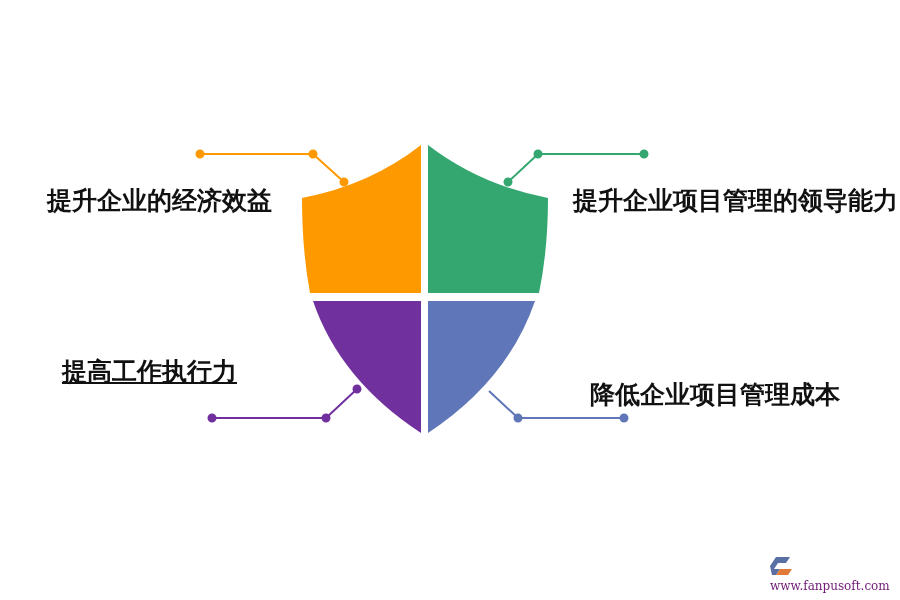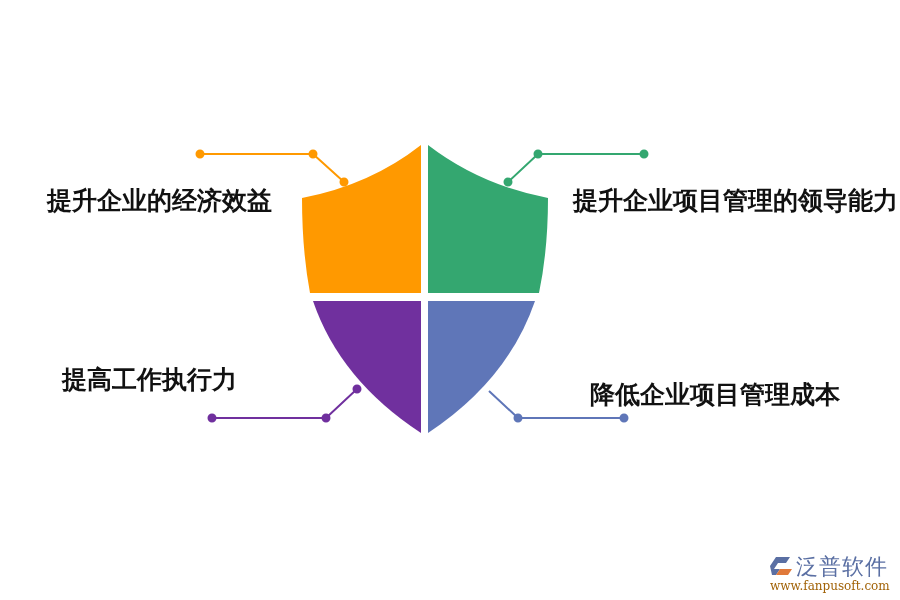--- a/index.html
+++ b/index.html
@@ -1,21 +1,21 @@
 <!DOCTYPE html>
 <html><head>
 <meta charset="utf-8">
 <style>
   html,body{margin:0;padding:0;background:#ffffff;}
   body{width:900px;height:600px;position:relative;overflow:hidden;font-family:"DejaVu Sans","Liberation Sans",sans-serif;}
   svg.diagram{position:absolute;left:0;top:0;}
   .label{position:absolute;font-size:25px;font-weight:bold;color:#111;white-space:nowrap;line-height:22px;}
   .logo{position:absolute;left:768px;top:552px;width:130px;height:45px;}
   .logo-name{position:absolute;left:28px;top:0;font-size:22px;color:#5a6fa3;letter-spacing:1px;}
-  .logo-url{position:absolute;left:2px;top:27px;font-size:12px;color:#a16207;font-family:"DejaVu Serif","Liberation Serif",serif;}
+  .logo-url{position:absolute;left:2px;top:27px;font-size:12px;color:#701a75;font-family:"DejaVu Serif","Liberation Serif",serif;}
   .logo-icon{position:absolute;left:2px;top:3px;width:24px;height:22px;}
 </style>
 </head>
 <body>
 
 <svg class="diagram" width="900" height="600" viewBox="0 0 900 600">
 
   <path d="M421,145 L421,293 L310,293 Q302,250 302,198 Q370,185 421,145 Z" fill="#FF9900"></path>
 
   <path d="M428,145 L428,293 L539,293 Q548,250 548,198 Q480,185 428,145 Z" fill="#34A770"></path>
@@ -47,23 +47,22 @@
 
   <g stroke="#5F76B8" stroke-width="2" fill="#5F76B8">
     <polyline points="489,391 518,418 624,418" fill="none"></polyline>
     <circle cx="518" cy="418" r="3.5"></circle>
       <circle cx="624" cy="418" r="3.5"></circle>
   </g>
 </svg>
 
 <div class="label" style="left:47px;top:190px;">提升企业的经济效益</div>
 <div class="label" style="left:573px;top:190px;text-align:right;">提升企业项目管理的领导能力</div>
-<div class="label" style="left:62px;top:369px;">提高工作执行力</div>
+<div class="label" style="left:62px;top:361px;text-decoration:underline;">提高工作执行力</div>
 <div class="label" style="left:590px;top:384px;">降低企业项目管理成本</div>
 
 <div class="logo">
   <svg class="logo-icon" viewBox="0 0 24 22">
     <path d="M6,2 L20,2 L16,8 L8,8 L4,14 L10,14 L6,20 L2,20 L0,11 Z" fill="#5a6fa3"></path>
     <path d="M10,14 L22,14 L18,20 L6,20 Z" fill="#e0793a"></path>
   </svg>
-  <div class="logo-name">泛普软件</div>
   <div class="logo-url">www.fanpusoft.com</div>
 </div>
 
 </body></html>

